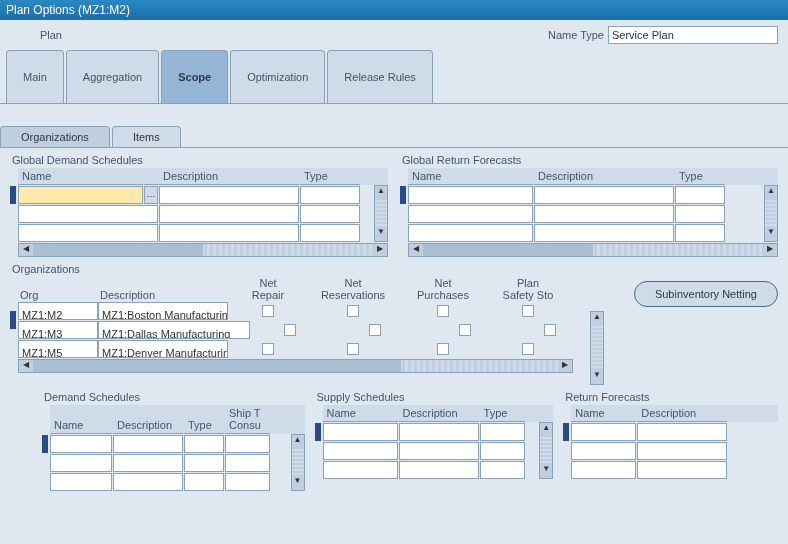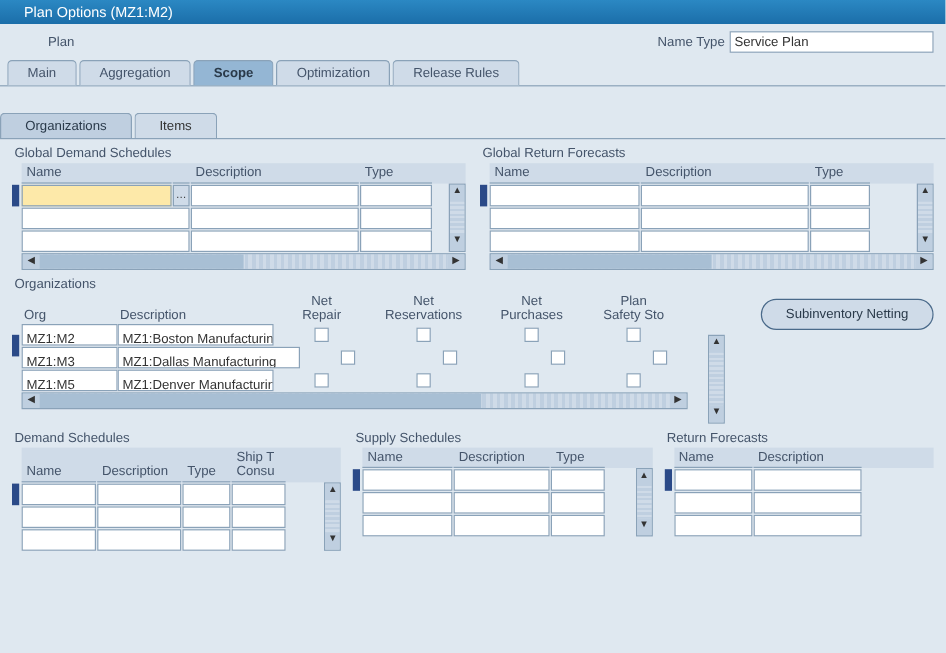--- a/index.html
+++ b/index.html
@@ -9,21 +9,21 @@
     font-size: 11px;
     background: #dfe8f0;
     color: #333;
     width: 788px;
     height: 544px;
     overflow: hidden;
   }
   .titlebar {
     background: linear-gradient(#2b88c3, #1b6ea9);
     color: #fff;
-    padding: 3px 20px;
+    padding: 3px 6px;
     font-size: 12px;
     height: 20px;
   }
   .header-row {
     display: flex;
     align-items: center;
     padding: 6px 10px;
     gap: 4px;
   }
   .header-row .label { color: #44546a; }
@@ -36,21 +36,21 @@
     color: #333;
   }
   .tabs {
     display: flex;
     gap: 2px;
     padding-left: 6px;
     border-bottom: 1px solid #8aa2b8;
     background: #dfe8f0;
   }
   .tab {
-    padding: 4px 16px;
+    padding: 20px 16px;
     background: #cfdbe8;
     border: 1px solid #8aa2b8;
     border-bottom: none;
     border-radius: 4px 4px 0 0;
     color: #44546a;
     cursor: pointer;
   }
   .tab.active {
     background: #94b6d4;
     color: #2a3a4a;
@@ -443,21 +443,21 @@
       <div class="arrow">▼</div>
     </div>
     <div class="org-side">
       <div class="big-button">Subinventory Netting</div>
     </div>
   </div>
 </div>
 
 <div class="bottom-panels">
 
-  <div style="flex:1.1; position:relative;">
+  <div style="flex:1.1; position:relative;margin-left:32px;">
     <div class="section-title">Demand Schedules</div>
     <div class="grid">
       <div class="row-indicator" style="top:30px"></div>
       <div class="grid-header" style="align-items:flex-end;">
         <div class="col" style="width:62px">Name</div>
         <div class="col" style="width:70px">Description</div>
         <div class="col" style="width:40px">Type</div>
         <div class="col" style="width:45px; white-space:pre-line;">Ship T
 Consu</div>
       </div>

